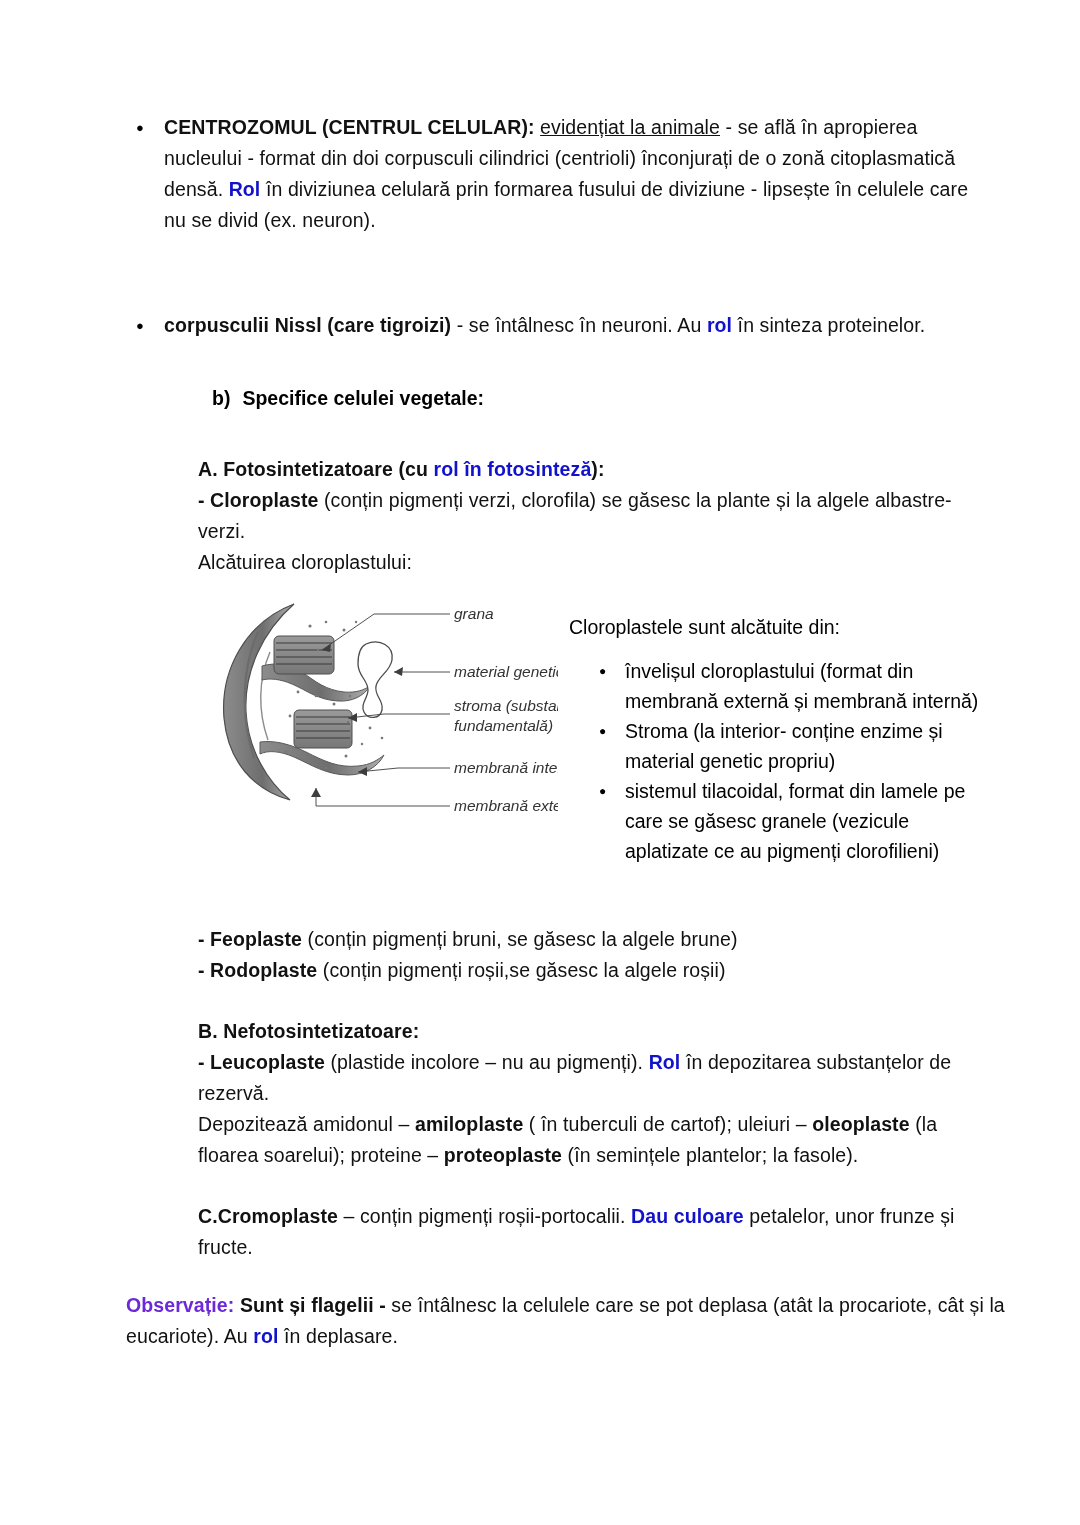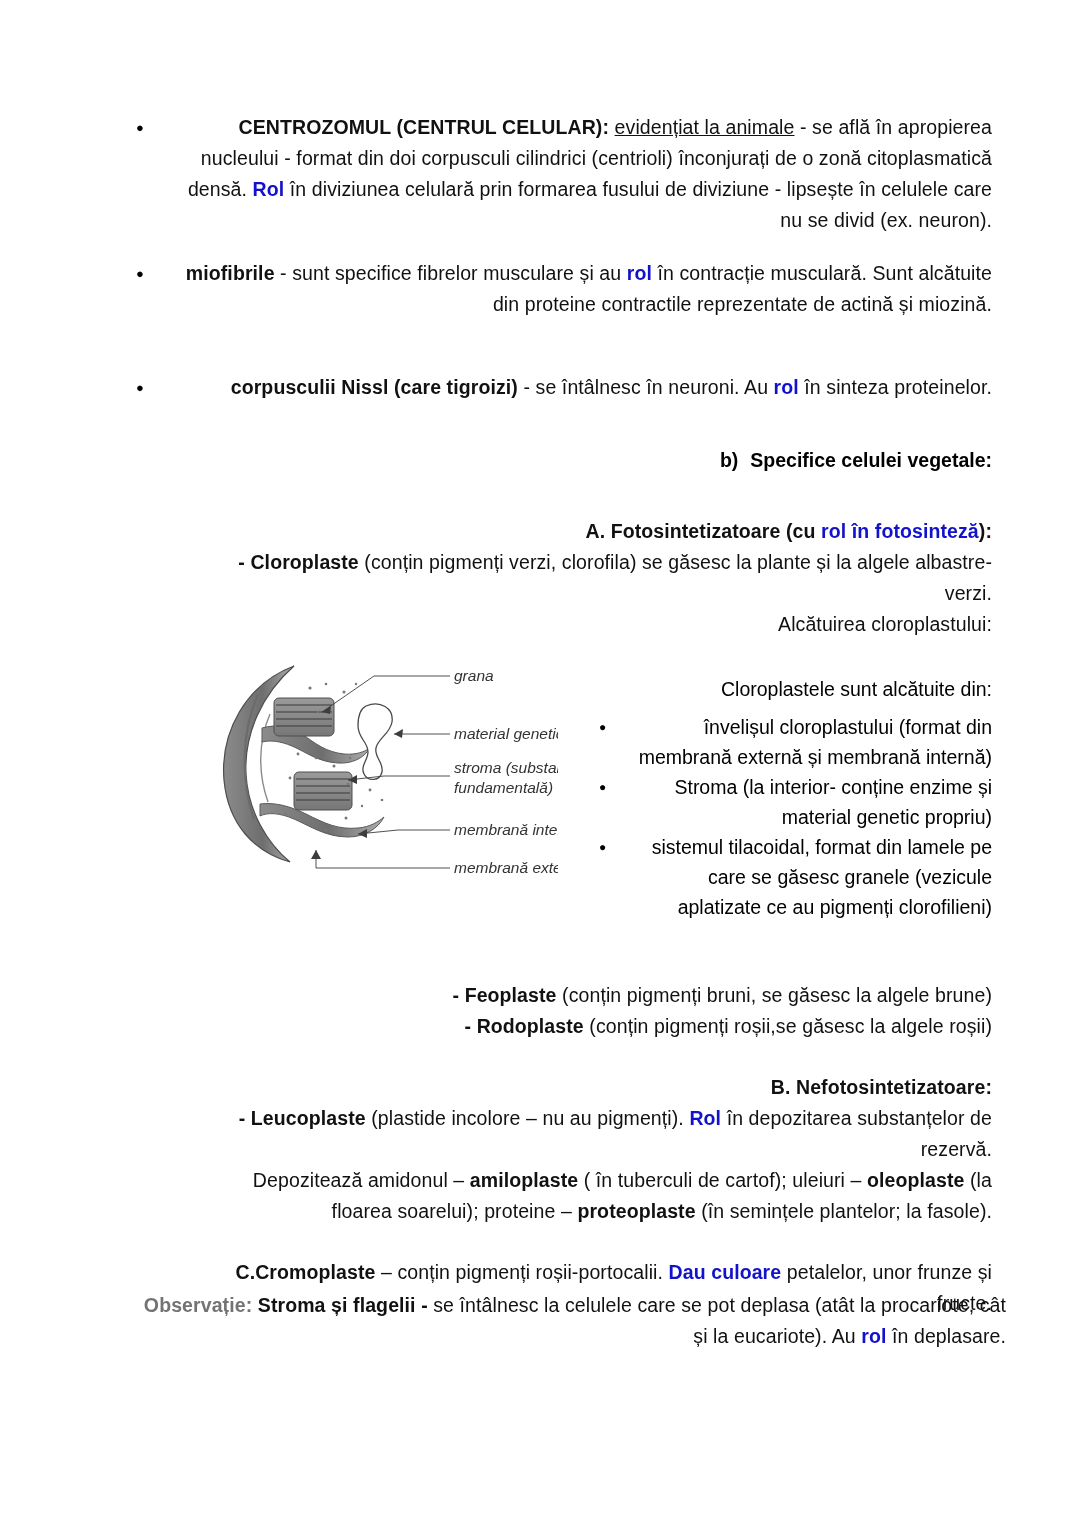--- a/index.html
+++ b/index.html
@@ -14,21 +14,20 @@
     color: #000000;
     position: relative;
     overflow: hidden;
   }
   .page {
     position: absolute;
     left: 0; top: 0;
     width: 1080px;
     height: 1525px;
     background: #ffffff;
-    text-align: right;
   }
   .content {
     position: absolute;
     left: 126px;
     top: 112px;
     width: 866px;
   }
 
   
   .blk {
@@ -57,21 +56,21 @@
     position: relative;
     top: -2px;
   }
   .bullet-body {
     flex: 1 1 auto;
   }
 
   b, .b { font-weight: bold; }
   .u  { text-decoration: underline; }
   .blue { color: #1212cc; font-weight: bold; }
-  .green { color: #737373; font-weight: bold; }
+  .green { color: #6d28d9; font-weight: bold; }
 
   .sp-22 { height: 22px; }
   .sp-14 { height: 14px; }
   .sp-30 { height: 30px; }
   .sp-40 { height: 40px; }
   .sp-58 { height: 58px; }
 
   
   .subhead {
     padding-left: 86px;
@@ -100,21 +99,21 @@
     position: relative;
   }
   .figure svg { display: block; }
 
   .sidelist {
     flex: 1 1 auto;
     padding-top: 20px;
     font-size: 19.5px;
     line-height: 30px;
   }
-  .sidelist .lead { margin-bottom: 8px; }
+  .sidelist .lead { margin-bottom: 14px; }
   .sidelist ul {
     list-style: none;
     margin: 0;
     padding: 0 0 0 56px;
   }
   .sidelist li {
     position: relative;
     margin: 0;
   }
   .sidelist li::before {
@@ -143,26 +142,20 @@
 
     <div class="bullet-row">
       <div class="bullet-dot"></div>
       <div class="bullet-body blk">
         <b>CENTROZOMUL (CENTRUL CELULAR):</b><span>&nbsp;</span><span class="u">evidențiat la animale</span><span> - se află în apropierea nucleului - format din doi corpusculi cilindrici (centrioli) înconjurați de o zonă citoplasmatică densă. </span><span class="blue">Rol</span><span> în diviziunea celulară prin formarea fusului de diviziune - lipsește în celulele care nu se divid (ex. neuron).</span>
       </div>
     </div>
 
     <div class="sp-22"></div>
 
-    <div class="bullet-row">
-      <div class="bullet-dot"></div>
-      <div class="bullet-body blk">
-        <b> miofibrile</b><span> - sunt specifice fibrelor musculare și au </span><span class="blue">rol</span><span> în contracție musculară. Sunt alcătuite din proteine contractile reprezentate de actină și miozină.</span>
-      </div>
-    </div>
 
     <div class="sp-22"></div>
 
 
     <div class="sp-30"></div>
 
     <div class="bullet-row">
       <div class="bullet-dot"></div>
       <div class="bullet-body blk">
         <b>corpusculii Nissl (care tigroizi)</b><span> - se întâlnesc în neuroni. Au </span><span class="blue">rol</span><span> în sinteza proteinelor.</span>
@@ -322,15 +315,15 @@
 
     <div class="indent blk">
       <div>
         <b>C.Cromoplaste</b><span> – conțin pigmenți roșii-portocalii. </span><span class="blue">Dau culoare</span><span> petalelor, unor frunze și fructe.</span>
       </div>
     </div>
 
   </div>
 
   <div class="observ blk">
-    <span class="green">Observație:</span><b> Stroma și flagelii -</b><span> se întâlnesc la celulele care se pot deplasa (atât la procariote, cât și la eucariote). Au </span><span class="blue">rol</span><span> în deplasare.</span>
+    <span class="green">Observație:</span><b> Sunt și flagelii -</b><span> se întâlnesc la celulele care se pot deplasa (atât la procariote, cât și la eucariote). Au </span><span class="blue">rol</span><span> în deplasare.</span>
   </div>
 </div>
 
 </body></html>

